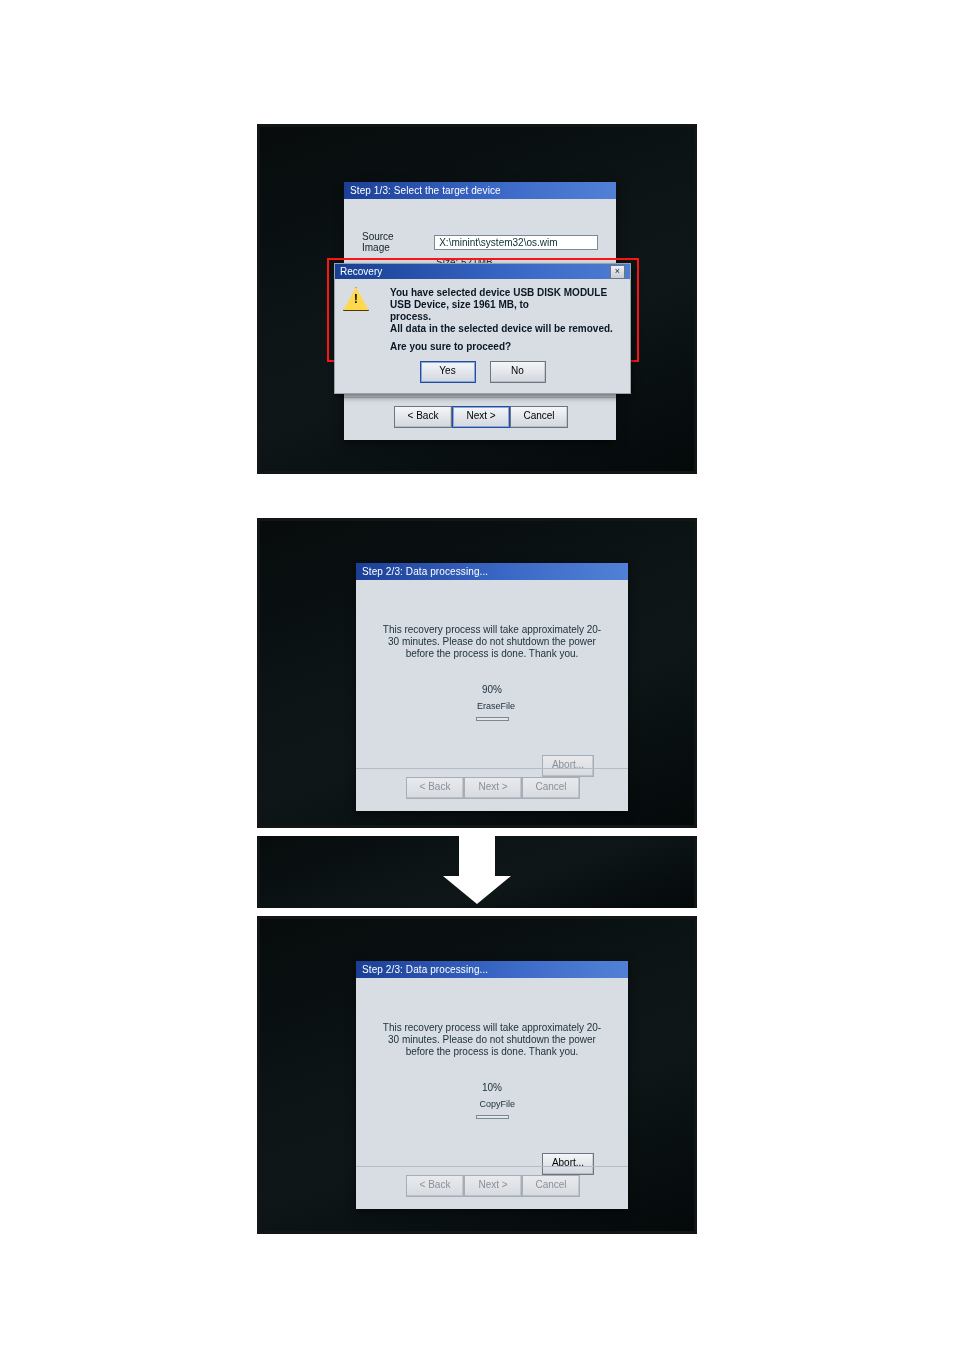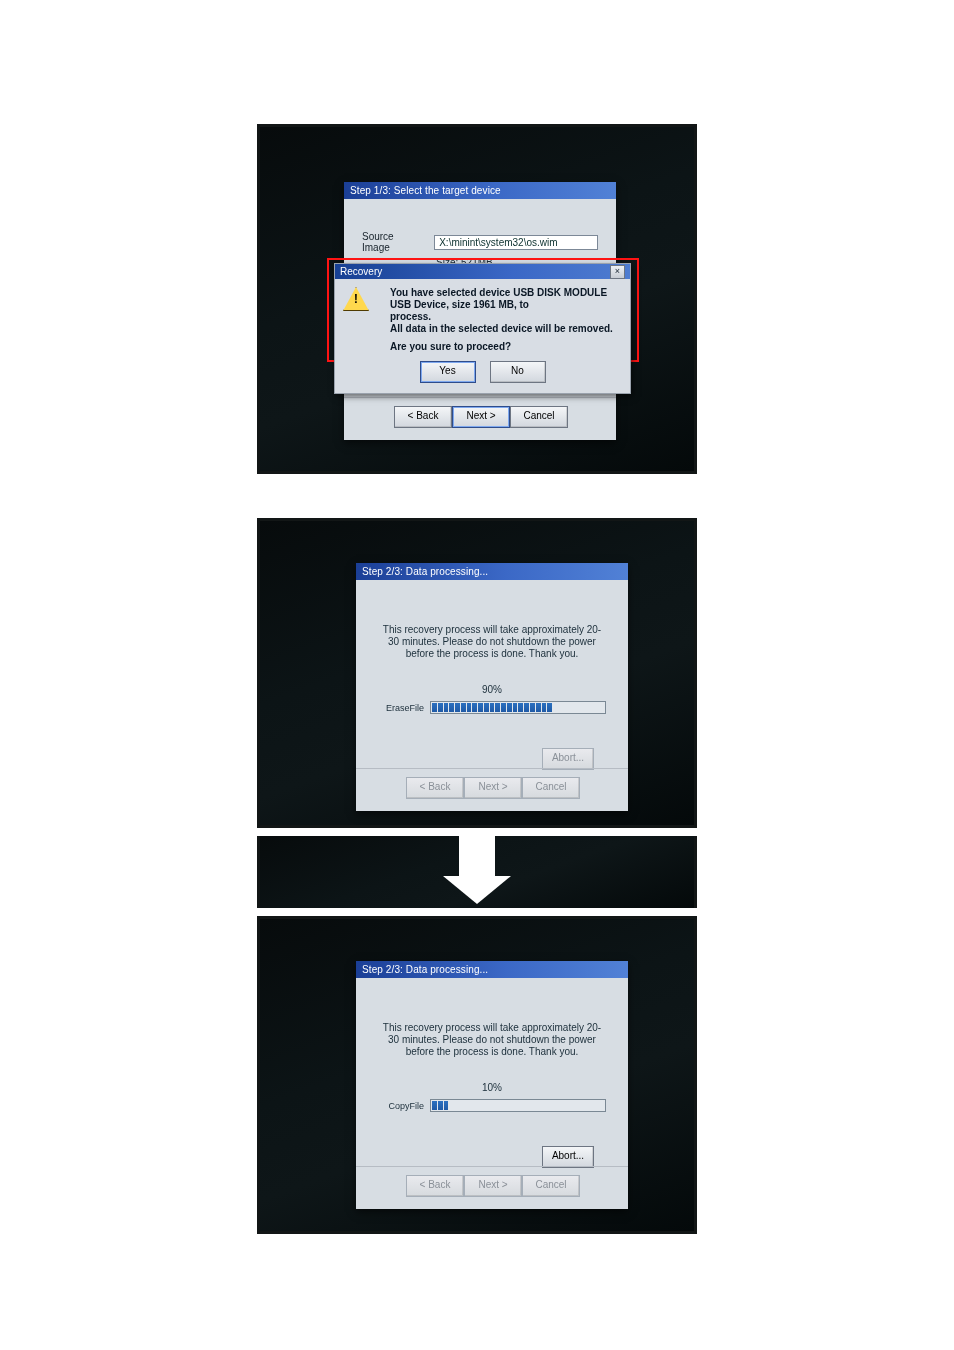--- a/index.html
+++ b/index.html
@@ -157,21 +157,21 @@
     display: flex; justify-content: center; gap: 14px; padding: 4px 0 10px 0;
   }
 
   
   .wProc {
     left: 96px; top: 42px; width: 272px; height: 248px;
   }
   .proc-body { padding: 22px 16px 10px 16px; text-align: center; }
   .proc-msg { font-size: 10px; color: #1b2e3a; margin: 22px 10px 24px 10px; line-height: 12px; }
   .pct { font-size: 10px; color:#1b2e3a; margin-bottom: 6px; }
-  .progress-row { display: flex; align-items: center; gap: 6px; padding: 0 6px; }
+  .progress-row { display: flex; align-items: center; gap: 6px; padding: 0 6px; flex-direction: column; }
   .stage-lbl { width: 46px; font-size: 9px; color:#1b2e3a; text-align: right; }
   .pbar {
     flex: 1;
     height: 13px;
     border: 1px solid #7a8894;
     background: #e2e7ec;
     display: flex;
     align-items: stretch;
     padding: 1px;
     gap: 1px;

